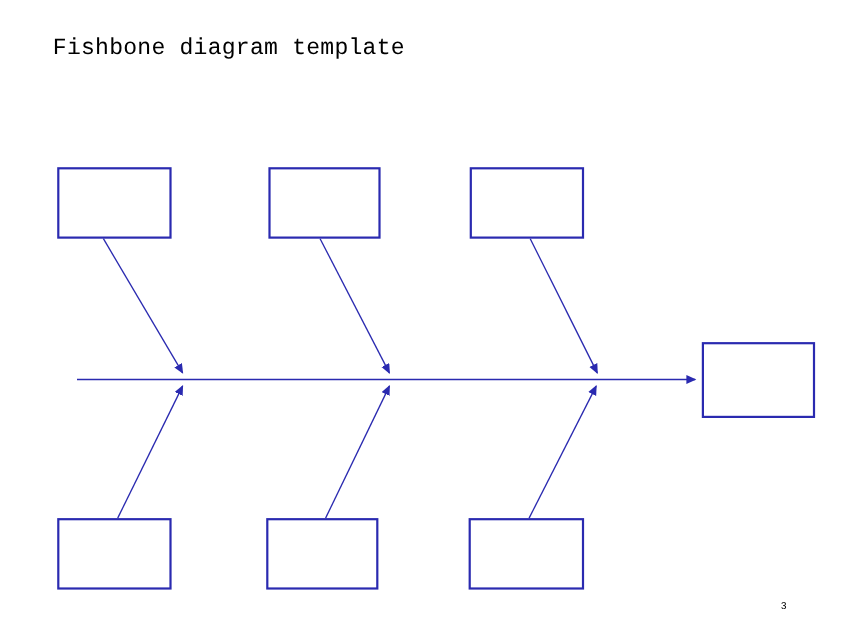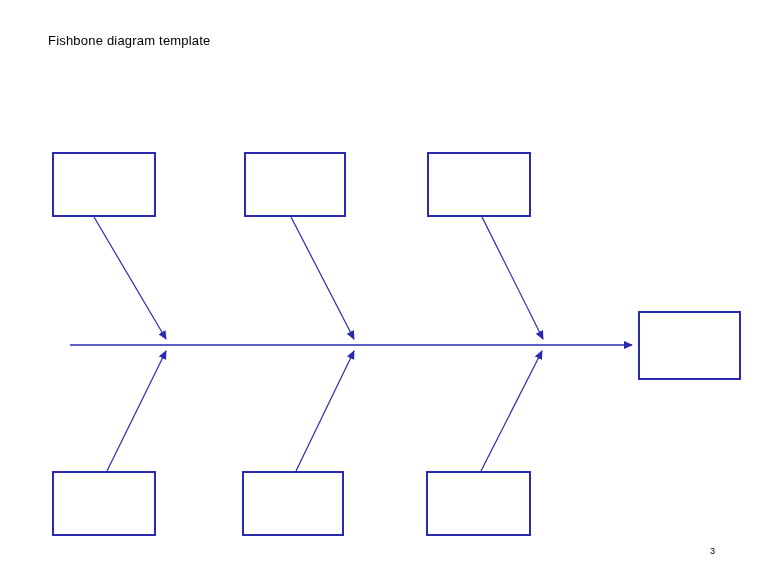--- a/index.html
+++ b/index.html
@@ -12,23 +12,24 @@
     position: relative;
     width: 768px;
     height: 576px;
     background: #ffffff;
     overflow: hidden;
   }
   .slide-title {
     position: absolute;
     left: 48px;
     top: 33px;
-    font-size: 13px;
+    font-size: 21px;
     color: #000000;
     letter-spacing: 0.2px;
+    font-family: Liberation Mono, monospace;
   }
   .page-number {
     position: absolute;
     right: 53px;
     bottom: 20px;
     font-size: 9px;
     color: #000000;
   }
   svg.diagram {
     position: absolute;

